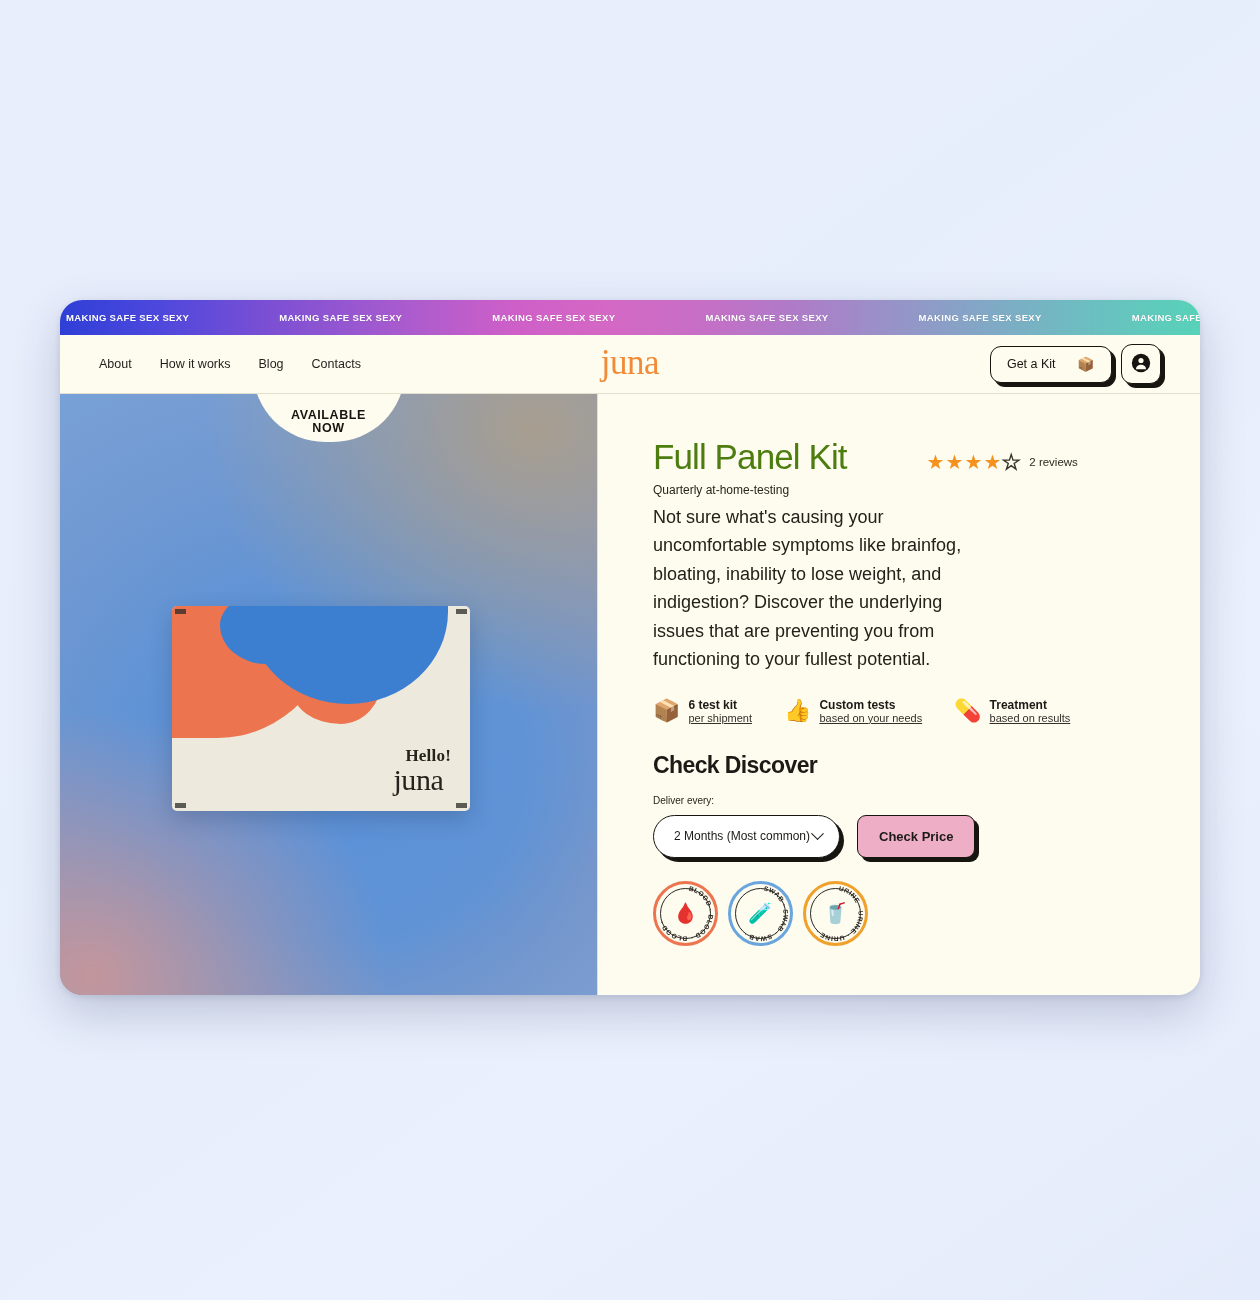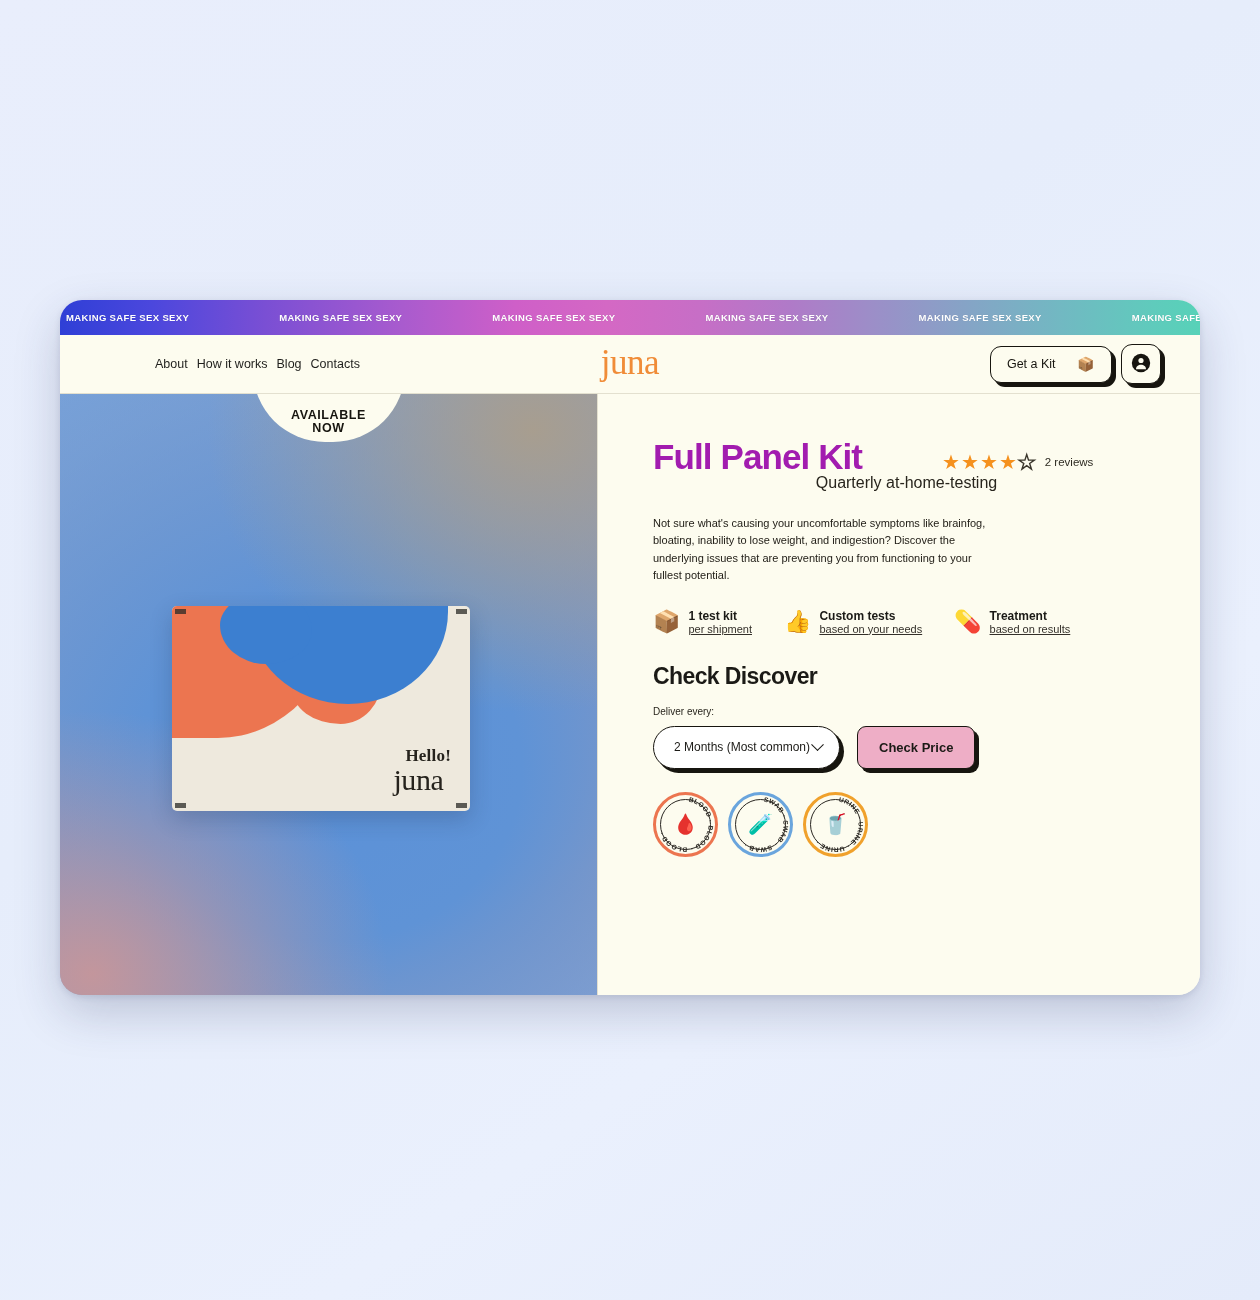--- a/index.html
+++ b/index.html
@@ -72,22 +72,22 @@
   .site-header {
     height: 59px;
     background: #fdfcef;
     display: flex;
     align-items: center;
     position: relative;
     border-bottom: 1px solid #e3e0cf;
   }
   .nav {
     display: flex;
-    gap: 9px;
-    margin-left: 95px;
+    gap: 28px;
+    margin-left: 39px;
   }
   .nav a {
     color: #1f1f1c;
     font-size: 12.5px;
     text-decoration: none;
     font-family: "Liberation Sans", sans-serif;
   }
   .logo {
     position: absolute;
     left: 50%;
@@ -258,45 +258,44 @@
     position: relative;
     border-left: 1px solid #e3e0cf;
   }
   .title-row {
     display: flex;
     align-items: flex-start;
     gap: 80px;
   }
   .product-title {
     font-size: 35px;
-    font-weight: bold;
-    color: #a21caf;
+    font-weight: normal;
+    color: #4d7c0f;
     letter-spacing: -0.9px;
     line-height: 1;
     font-family: "Liberation Sans", sans-serif;
   }
   .rating {
     display: flex;
     align-items: center;
     gap: 9px;
     padding-top: 13px;
   }
   .stars { display: flex; gap: 1px; }
   .star { font-size: 20px; line-height: 1; color: #f5911e; }
   .star.empty { color: transparent; -webkit-text-stroke: 1.4px #3a362c; }
   .review-count { font-size: 11.5px; color: #2e2b22; }
   .subtitle {
-    font-size: 16px;
+    font-size: 12px;
     color: #28251d;
-    margin-top: 0;
-    text-align: center;
+    margin-top: 9px;
   }
   .description {
-    margin-top: 23px;
-    font-size: 11px;
+    margin-top: 6px;
+    font-size: 18px;
     line-height: 1.58;
     color: #24211a;
     max-width: 345px;
   }
 
   .features {
     display: flex;
     gap: 32px;
     margin-top: 24px;
   }
@@ -461,21 +460,21 @@
       </div>
 
       <div class="subtitle">Quarterly at-home-testing</div>
 
       <p class="description">Not sure what's causing your uncomfortable symptoms like brainfog, bloating, inability to lose weight, and indigestion? Discover the underlying issues that are preventing you from functioning to your fullest potential.</p>
 
       <div class="features" id="feature-list">
           <div class="feature">
             <span style="font-size: 22px; line-height: 1;">📦</span>
             <div class="feature-text">
-              <div class="f-title">1 test kit</div>
+              <div class="f-title">6 test kit</div>
               <div class="f-sub">per shipment</div>
             </div>
           </div>
           <div class="feature">
             <span style="font-size: 22px; line-height: 1;">👍</span>
             <div class="feature-text">
               <div class="f-title">Custom tests</div>
               <div class="f-sub">based on your needs</div>
             </div>
           </div>

